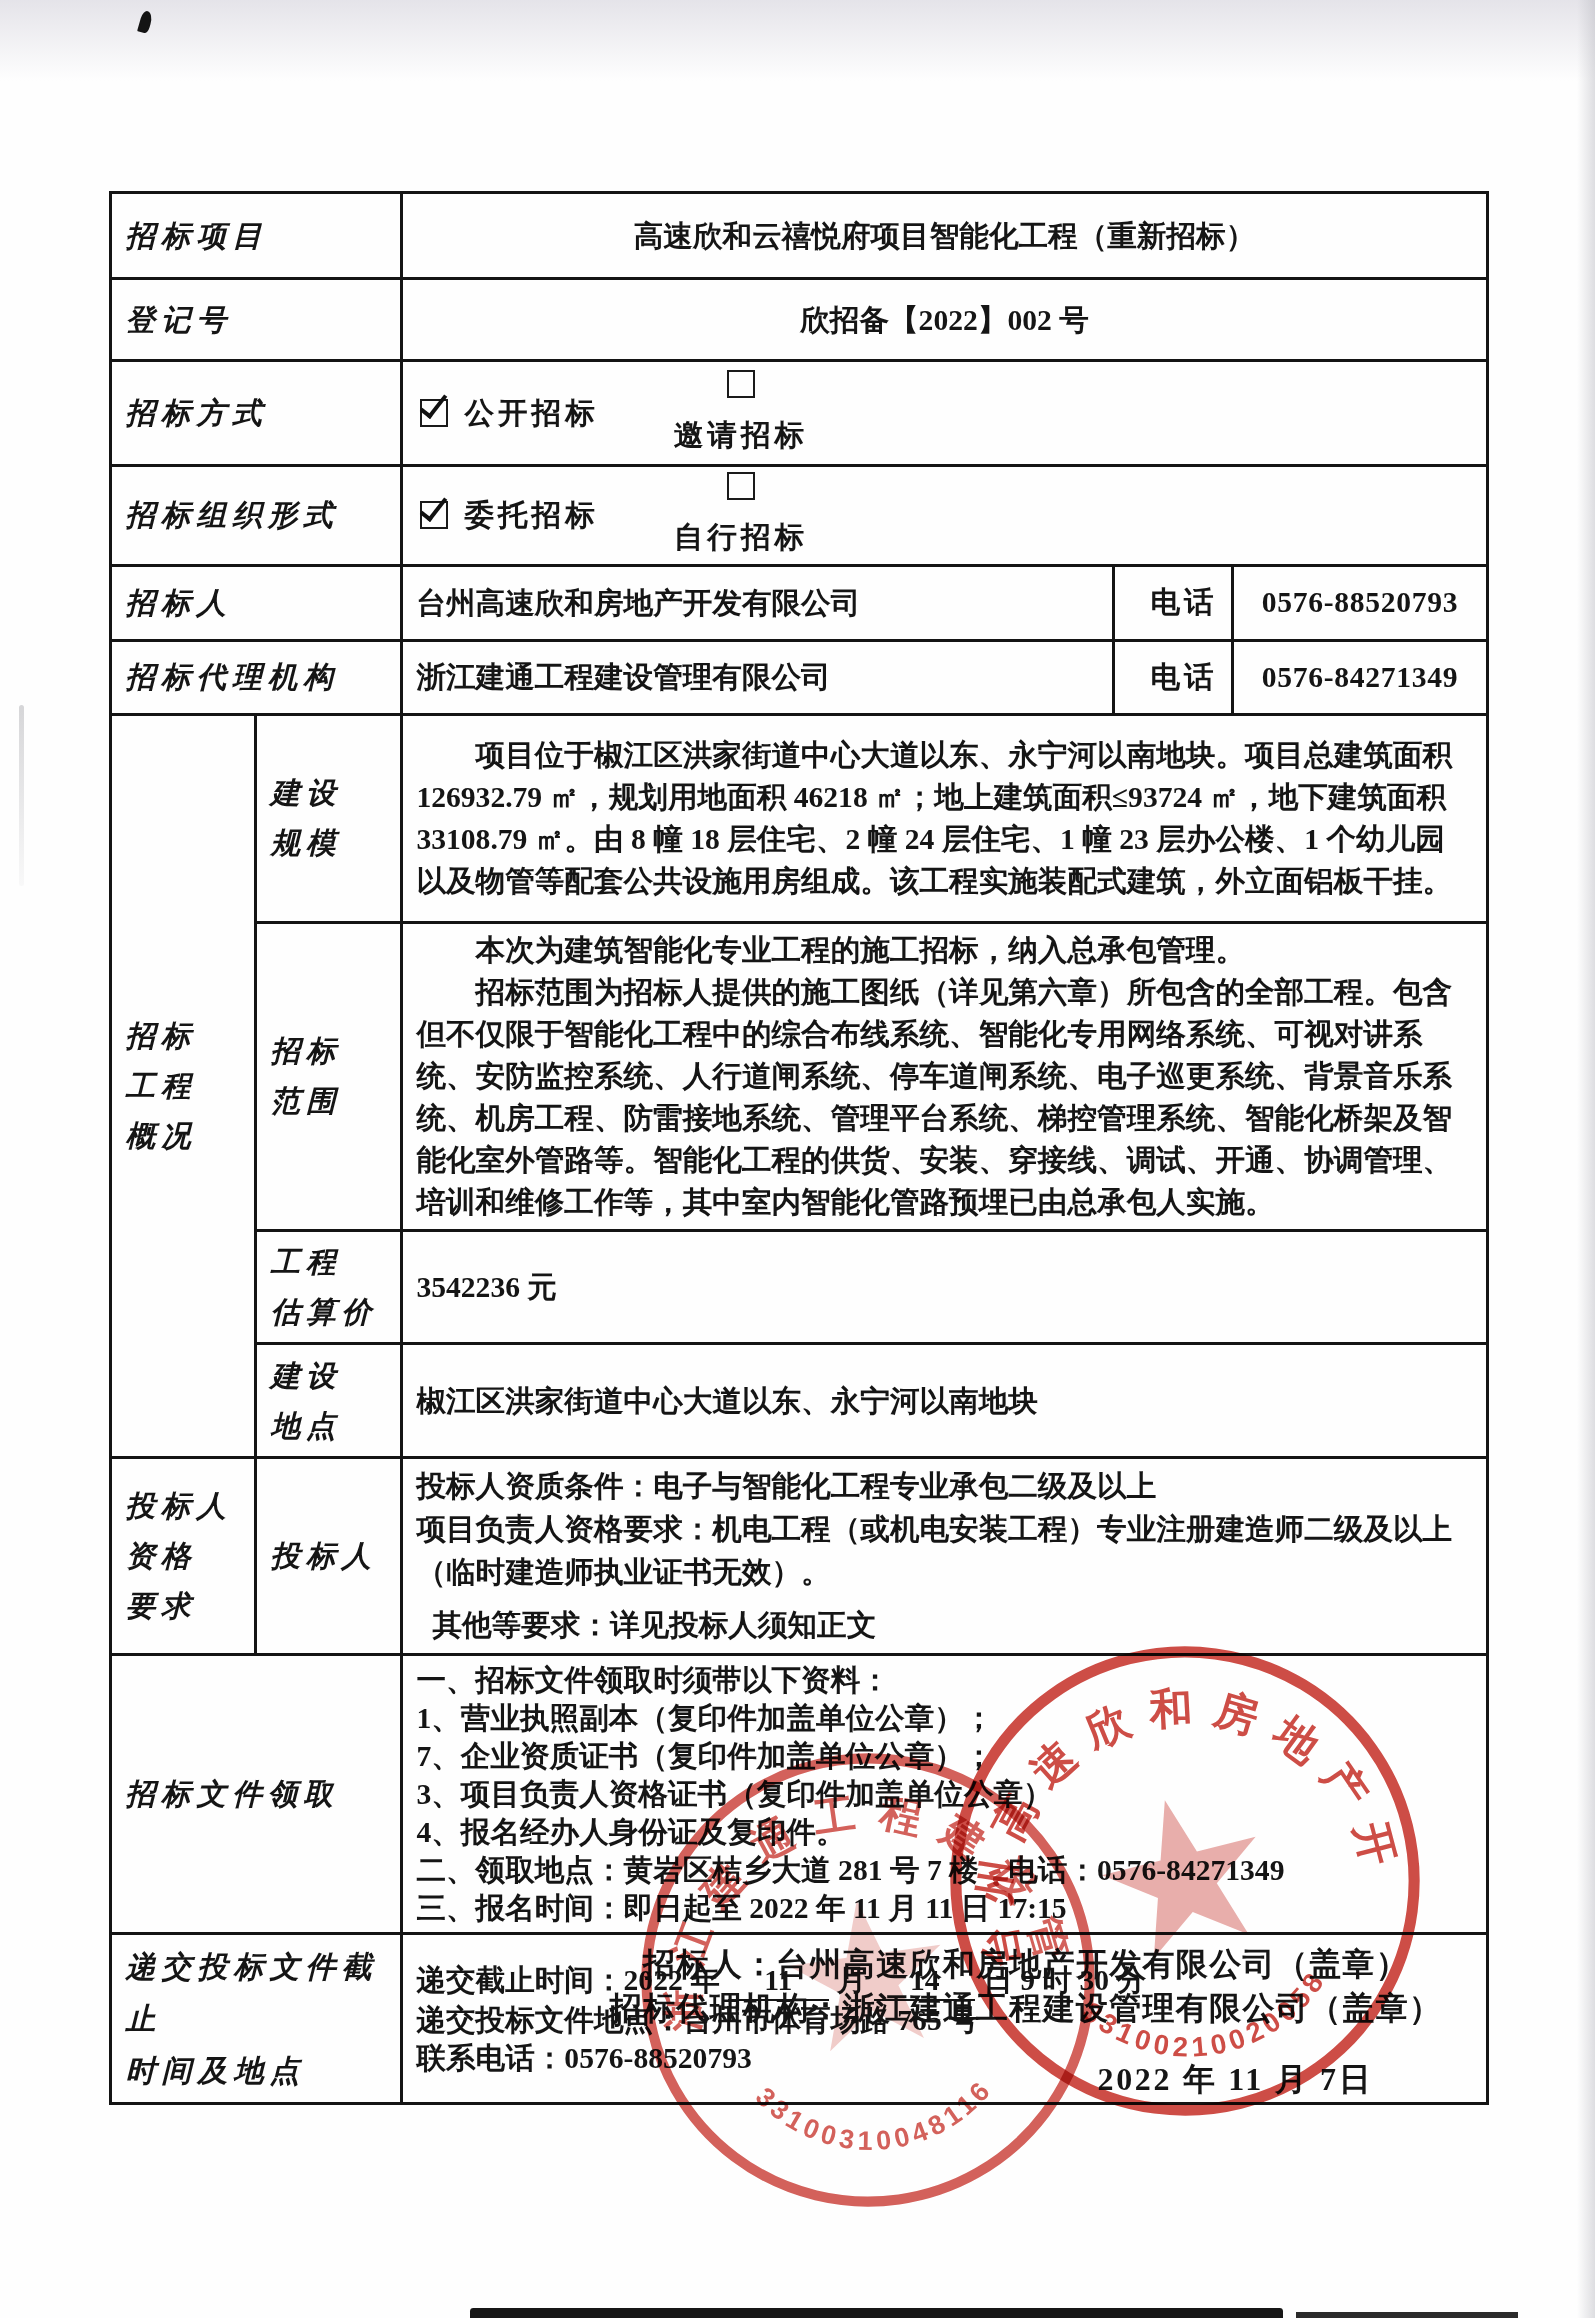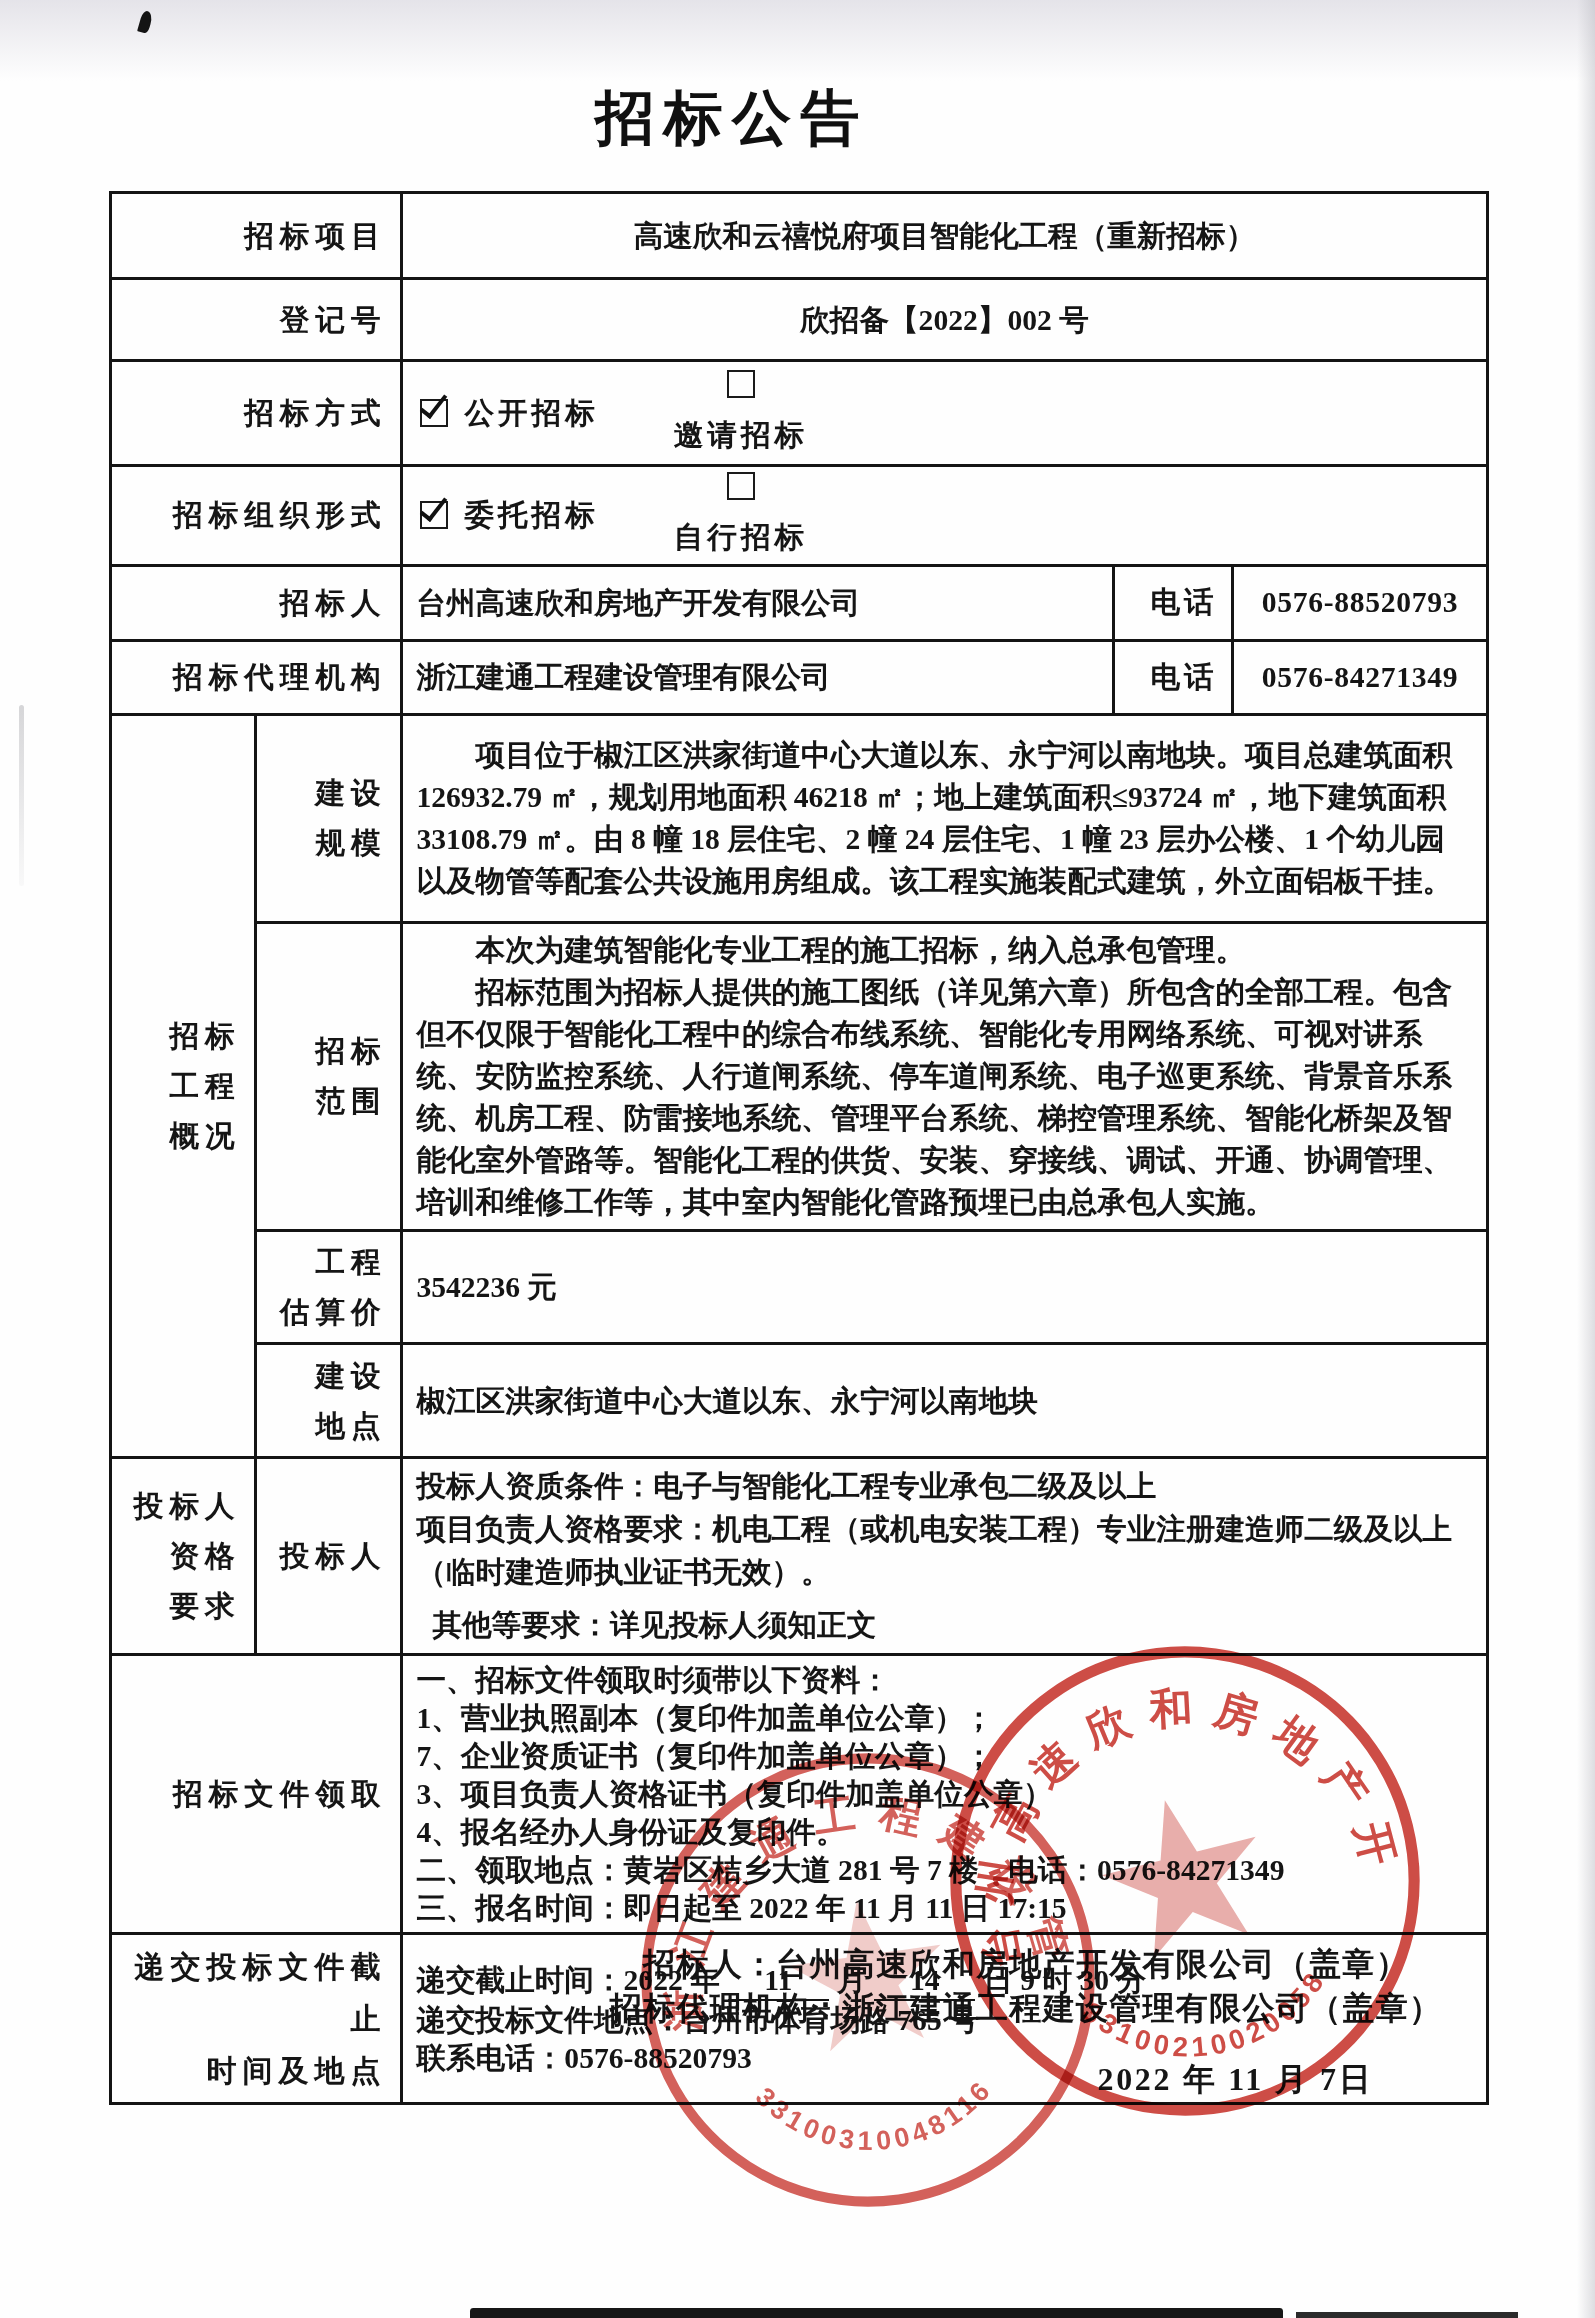--- a/index.html
+++ b/index.html
@@ -31,21 +31,21 @@
     position:absolute;left:109px;top:191px;width:1377px;
     border-collapse:collapse;table-layout:fixed;
   }
   table.doc td{
     border:3.4px solid #141414;
     vertical-align:middle;
     padding:5.4px 13.4px;
     font-size:29.6px;font-weight:600;
     box-sizing:border-box;
   }
-  .lbl{text-align:right;letter-spacing:6px;white-space:pre-line;line-height:50px;padding:5.4px 4px;}
+  .lbl{text-align:left;letter-spacing:6px;white-space:pre-line;line-height:50px;padding:5.4px 4px;font-style:italic;}
   .ct{line-height:42px;font-size:29px;padding:9.4px 20px;}
   .cv{text-align:center;}
   .para{margin:0;text-indent:2em;}
   .tel-lbl{text-align:right;letter-spacing:4px;padding:5.4px 2.7px;}
   .tel-num{text-align:center;font-family:"Liberation Serif","DejaVu Serif",serif;letter-spacing:0.7px;padding:5.4px 4px;}
 
   .opt-row{display:flex;align-items:center;padding-left:4px;}
   .opt{display:flex;align-items:center;gap:16px;}
   .opt + .opt{margin-left:75px;flex-direction:column;}
   .cbx{position:relative;width:24px;height:24px;border:2.7px solid #1a1a1a;flex:0 0 auto;}
@@ -69,21 +69,20 @@
   .stamp-right{left:942px;top:1638px;width:486px;height:486px;transform:rotate(-14deg);opacity:.88;}
 </style>
 </head>
 <body>
 
 <div class="page">
 
   <div class="comma-mark"></div>
   <div class="streak"></div>
 
-  <h1 class="doc-title">招标公告</h1>
 
   <table class="doc">
     <colgroup>
       <col style="width:145px">
         <col style="width:146px">
         <col style="width:712px">
         <col style="width:119px">
         <col style="width:255px">
     </colgroup>
     <tbody>

